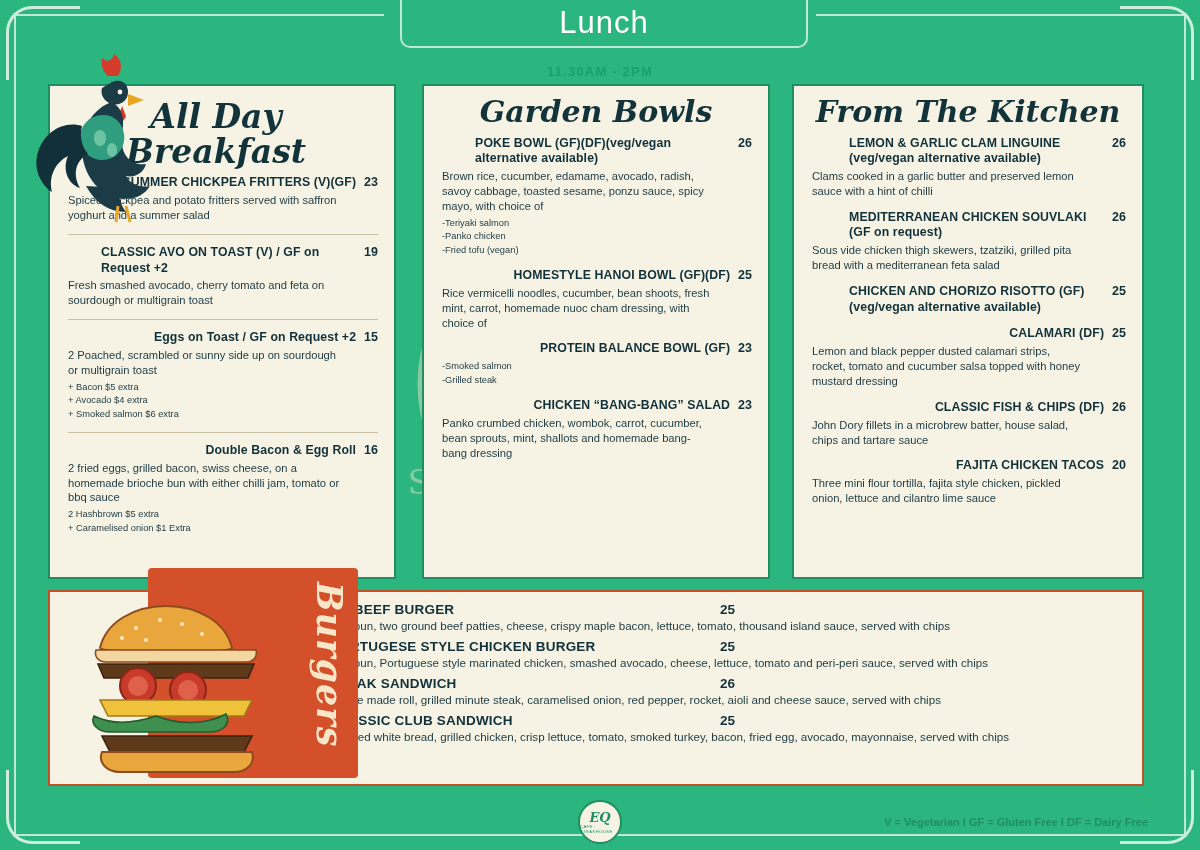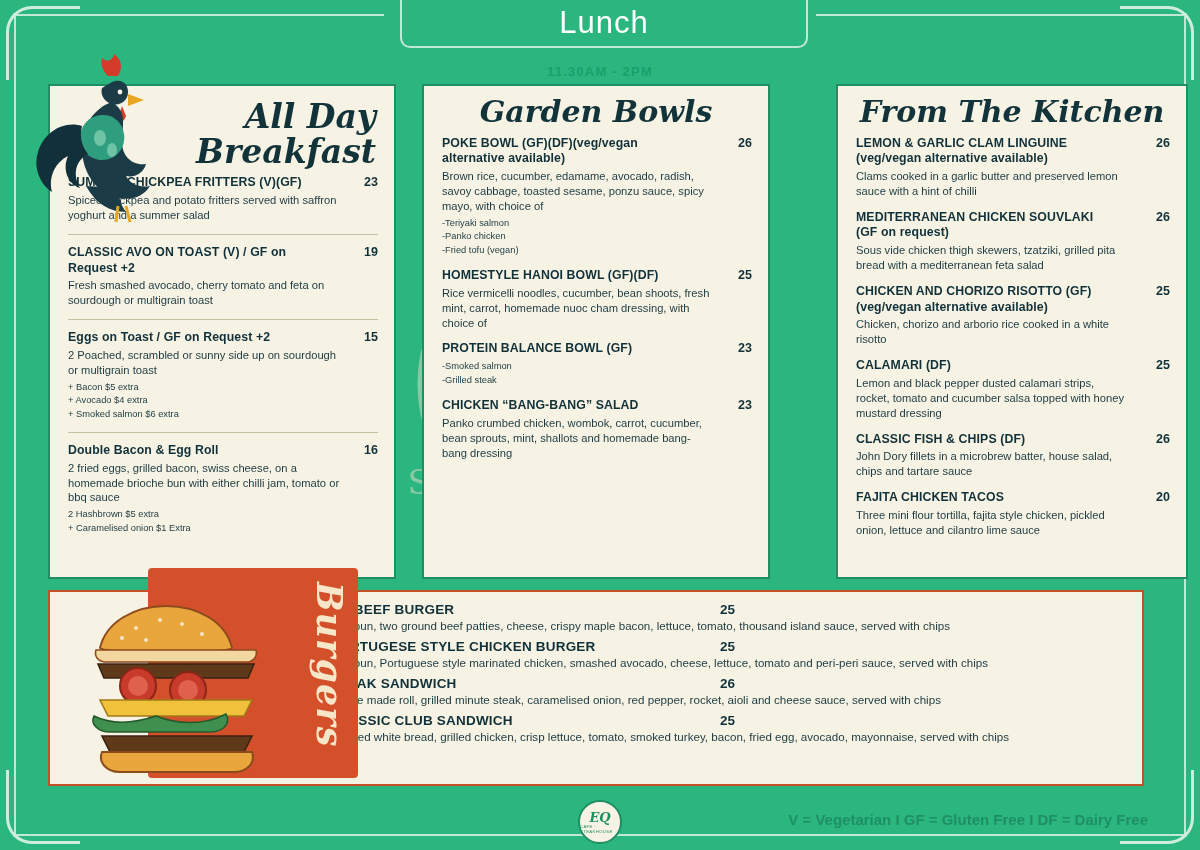--- a/index.html
+++ b/index.html
@@ -55,46 +55,46 @@
     position:absolute; left:40px; top:84px; right:40px; bottom:36px;
   }
 
   .col-box {
     position:absolute;
     background:#f7f3e4;
     border:2px solid #1f8f63;
   }
   #col1 { left:8px;   top:0;   width:348px; height:495px; }
   #col2 { left:382px; top:0;   width:348px; height:495px; }
-  #col3 { left:752px; top:0;   width:352px; height:495px;margin-left:44px; }
+  #col3 { left:752px; top:0;   width:352px; height:495px; }
 
   
   .watermark {
     position:absolute; left:340px; top:110px; width:380px; height:380px;
     pointer-events:none; opacity:.5;
   }
 
   .script {
     font-family:"DejaVu Serif", serif;
     font-style:italic;
     color:#12333a;
     font-weight:700;
   }
   .col-head {
     text-align:center; padding:10px 6px 4px;
   }
-  #col1 .col-head { text-align:right; padding-right:18px; padding-top:14px; }
+  #col1 .col-head { text-align:center; padding-right:18px; padding-top:14px; }
   .col-head .l1 { font-size:33px; line-height:1.05; }
   .col-head .l2 { font-size:33px; line-height:1.05; }
   #col2 .col-head .l1, #col3 .col-head .l1 { font-size:30px;text-align:center; }
 
   .items { padding:4px 16px 8px 18px; }
   .item { margin-bottom:11px; position:relative; }
   .item .row {
-    display:flex; align-items:flex-start; justify-content:space-between;
+    display:flex; align-items:flex-start; justify-content:flex-end;
     gap:8px;
   }
   .item .name {
     font-size:12.3px; font-weight:bold; color:#11313a; line-height:1.28;
     letter-spacing:.1px; max-width:255px;
   }
   .item .price {
     font-size:12.5px; font-weight:bold; color:#11313a; white-space:nowrap;
     padding-top:0px;
   }
@@ -136,21 +136,21 @@
   .bitem { margin-bottom:7px; }
   .bitem .hd { display:flex; align-items:baseline; }
   .bitem .bname { font-size:13.5px; font-weight:bold; color:#11313a; letter-spacing:.2px; }
   .bitem .bprice { font-size:13.5px; font-weight:bold; color:#11313a; margin-left:auto; position:absolute; left:390px; }
   .bitem .hd { position:relative; }
   .bitem .bdesc { font-size:11.6px; color:#1c3a42; margin-top:2px; }
 
   
   .footer-note {
     position:absolute; right:52px; bottom:22px;
-    color:#1f8f63; font-size:15px; font-weight:bold;
+    color:#1f8f63; font-size:11px; font-weight:bold;
   }
   .logo-badge {
     position:absolute; left:50%; transform:translateX(-50%); bottom:6px;
     width:44px; height:44px; border-radius:50%;
     background:#f7f3e4; border:2px solid #1f8f63;
     display:flex; align-items:center; justify-content:center;
     flex-direction:column;
   }
   .logo-badge .eq { font-family:"DejaVu Serif", serif; font-style:italic; font-weight:700; font-size:13px; color:#1f8f63; line-height:1; }
   .logo-badge .sm { font-size:4.2px; color:#1f8f63; letter-spacing:.4px; }
@@ -298,21 +298,20 @@
             <div class="name">MEDITERRANEAN CHICKEN SOUVLAKI (GF on request)</div>
             <div class="price">26</div>
           </div>
           <div class="desc">Sous vide chicken thigh skewers, tzatziki, grilled pita bread with a mediterranean feta salad</div>
         </div>
         <div class="item">
           <div class="row">
             <div class="name">CHICKEN AND CHORIZO RISOTTO (GF) (veg/vegan alternative available)</div>
             <div class="price">25</div>
           </div>
-          <div class="desc">Chicken, chorizo and arborio rice cooked in a white risotto</div>
         </div>
         <div class="item">
           <div class="row">
             <div class="name">CALAMARI (DF)</div>
             <div class="price">25</div>
           </div>
           <div class="desc">Lemon and black pepper dusted calamari strips, rocket, tomato and cucumber salsa topped with honey mustard dressing</div>
         </div>
         <div class="item">
           <div class="row">

